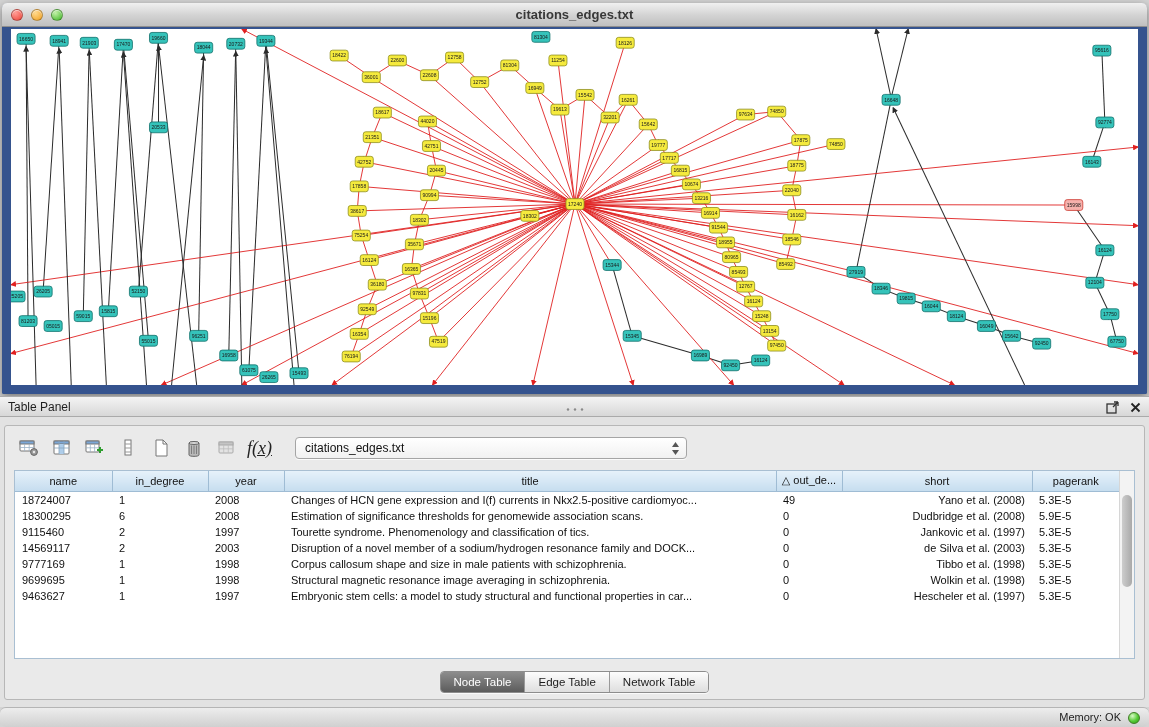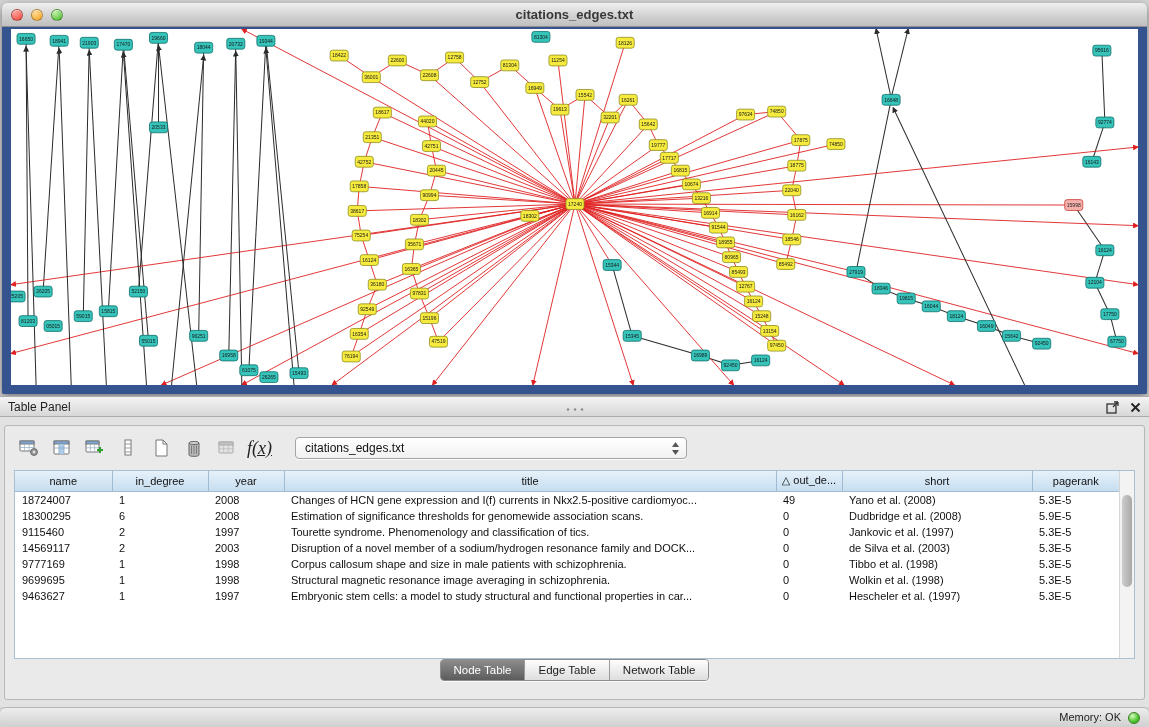--- a/index.html
+++ b/index.html
@@ -49,27 +49,27 @@
     background:#fff; border:1px solid #a9bfd2; }
   table.tbl { border-collapse:collapse; width:calc(100% - 15px); table-layout:fixed; }
   .tbl th { height:20px; background:linear-gradient(#e6f1fa,#c6ddef);
     border:1px solid #9fbcd4; border-top:none; font-size:11px; font-weight:normal; color:#111;
     text-align:center; overflow:hidden; white-space:nowrap; cursor:pointer; }
   .tbl th:first-child { border-left:none; } .tbl th:last-child { border-right:none; }
   .tbl th:nth-child(1){width:97px} .tbl th:nth-child(2){width:96px} .tbl th:nth-child(3){width:76px}
   .tbl th:nth-child(4){width:492px} .tbl th:nth-child(5){width:66px} .tbl th:nth-child(6){width:190px}
   .tbl td { height:16px; line-height:16px; font-size:11px; color:#101010; padding:0 7px;
     white-space:nowrap; overflow:hidden; }
-  .tbl td:nth-child(6) { text-align:left; }
+  .tbl td:nth-child(6) { text-align:right; }
   .tbl tbody tr { cursor:default; }
   .vscroll { position:absolute; right:0; top:0; bottom:0; width:15px; background:#f3f3f3; border-left:1px solid #d6d6d6; }
   .vthumb { position:absolute; left:2px; right:2px; top:24px; height:92px; border-radius:6px;
     background:linear-gradient(90deg,#cdcdcd,#a9a9a9); cursor:grab; }
 
-  .tabs-row { position:absolute; left:0; right:0; bottom:18px; display:flex; justify-content:center; }
+  .tabs-row { position:absolute; left:0; right:0; bottom:6px; display:flex; justify-content:center; }
   .seg { display:flex; border:1px solid #8d8d8d; border-radius:4px; overflow:hidden;
     box-shadow:0 1px 1px rgba(255,255,255,.85); }
   .seg-btn { padding:2px 13px; font-size:11.5px; line-height:16px; color:#1c1c1c; cursor:pointer;
     background:linear-gradient(#fdfdfd,#dedede); border:none; border-right:1px solid #999;
     font-family:"Liberation Sans", sans-serif; }
   .seg-btn:last-child { border-right:none; }
   .seg-btn.active { background:linear-gradient(#8d8d8d,#5c5c5c); color:#fff; }
 
   
   .statusbar { position:absolute; left:0; bottom:0; width:100%; height:20px;

